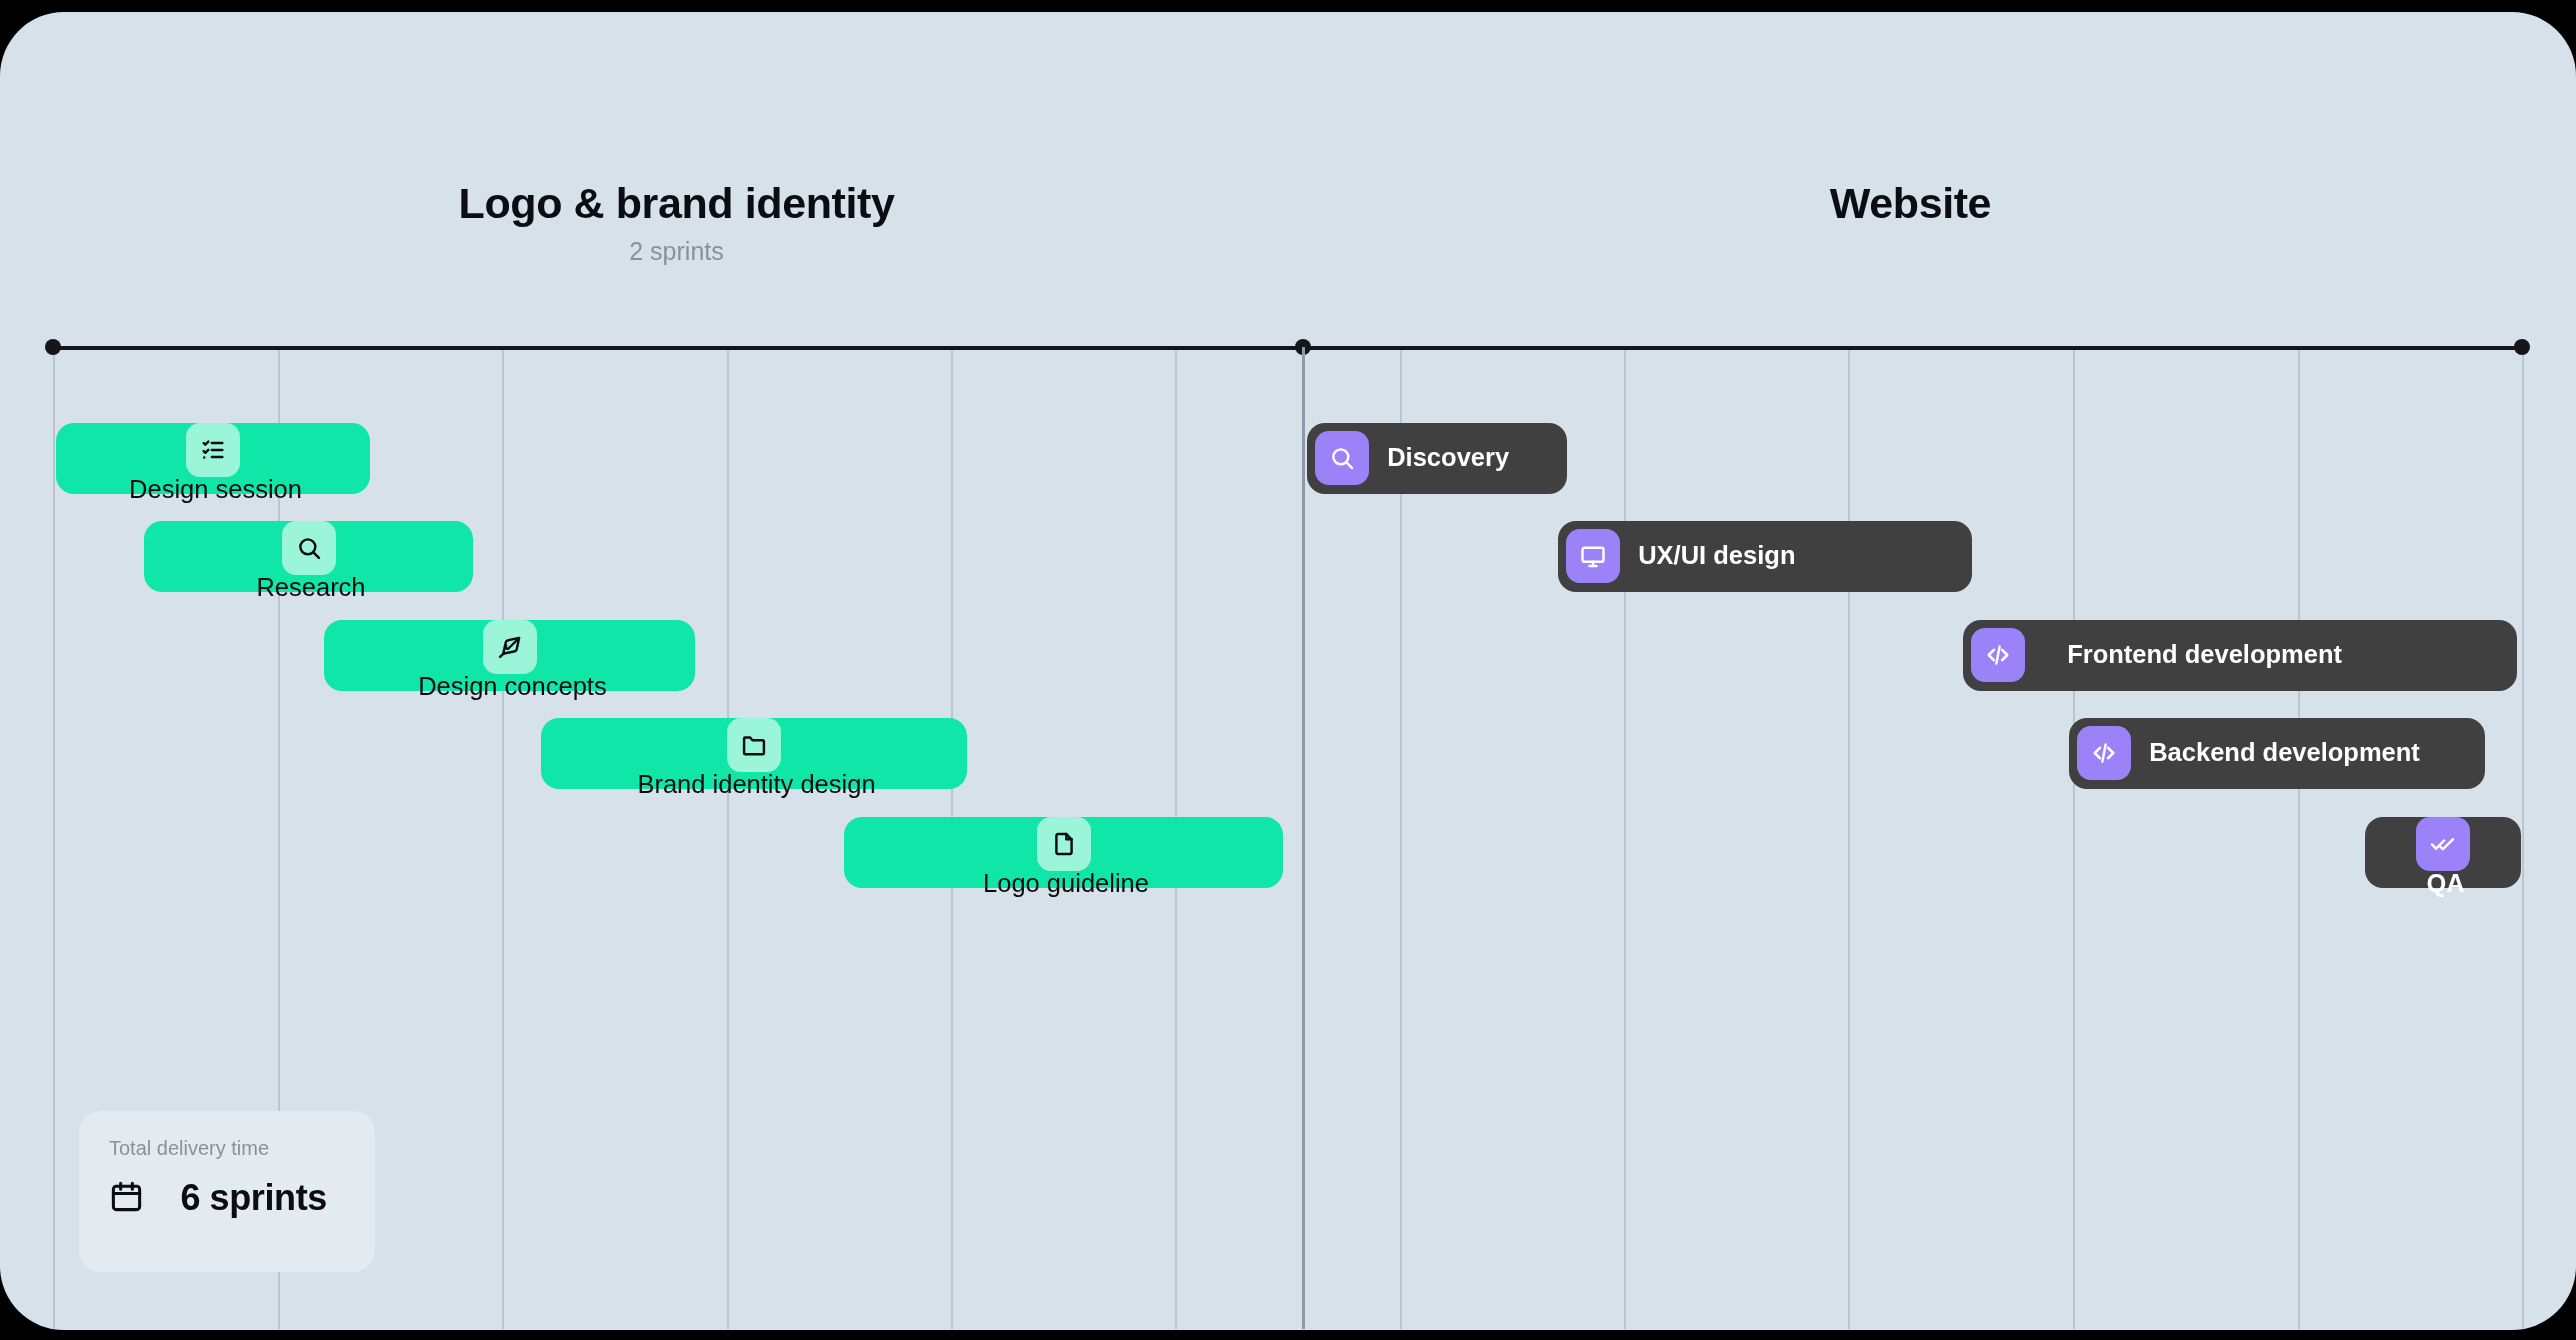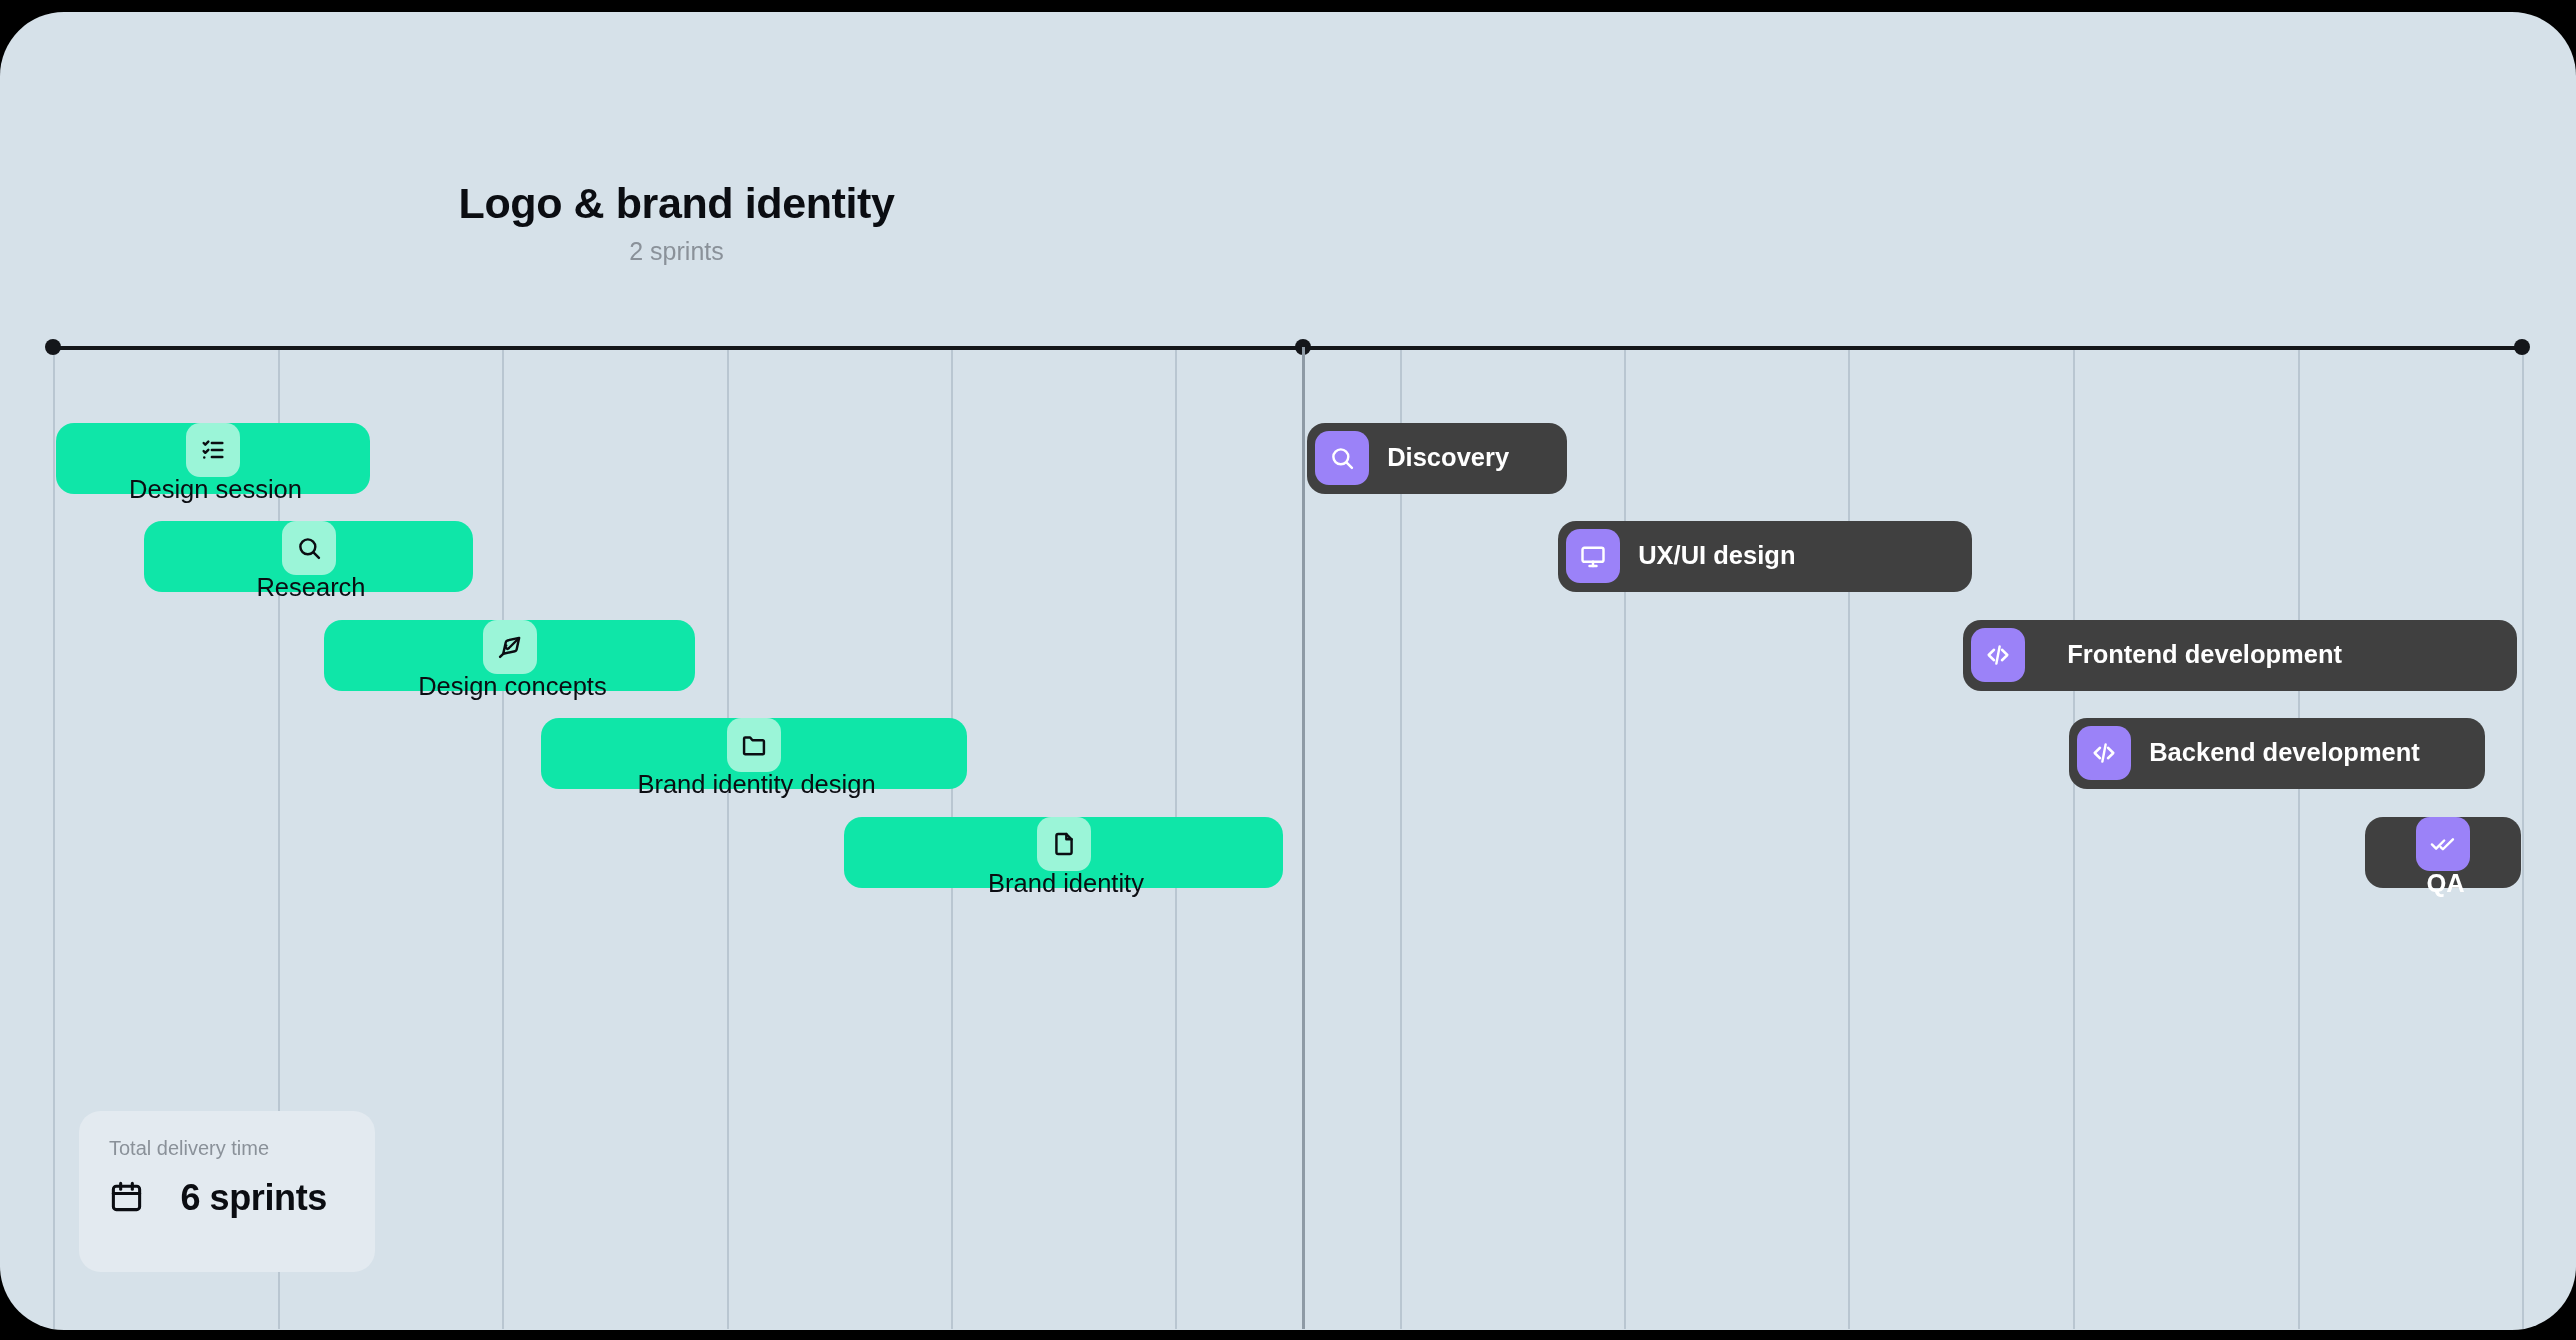--- a/index.html
+++ b/index.html
@@ -101,20 +101,21 @@
 <body>
 
 <div id="canvas">
 
   <div id="group-headers">
       <div class="group-header" style="left: 266px; top: 168px; width: 821px;">
         <div class="group-title">Logo &amp; brand identity</div>
         <div class="group-sub">2 sprints</div>
       </div>
       <div class="group-header" style="left: 1500px; top: 168px; width: 821px;">
+        <div class="group-title">Website</div>
       </div>
     </div>
 
   <div id="gridlines">
       <div class="gridline" style="left: 53px;"></div>
       <div class="gridline" style="left: 278px;"></div>
       <div class="gridline" style="left: 502px;"></div>
       <div class="gridline" style="left: 727px;"></div>
       <div class="gridline" style="left: 951px;"></div>
       <div class="gridline" style="left: 1175px;"></div>
@@ -175,21 +176,21 @@
         </span>
         <span class="label">Brand identity design</span>
       </div>
       <div class="bar green" style="left: 844px; top: 805px; width: 439px;">
         <span class="chip">
           <svg viewBox="0 0 24 24" aria-hidden="true">
             <path d="M14 3.5H7a1.5 1.5 0 0 0-1.5 1.5v14A1.5 1.5 0 0 0 7 20.5h10a1.5 1.5 0 0 0 1.5-1.5V8z"></path>
             <path d="M14 3.5V8h4.5"></path>
           </svg>
         </span>
-        <span class="label">Brand identity</span>
+        <span class="label">Logo guideline</span>
       </div>
       <div class="bar purple" style="left: 1307px; top: 411px; width: 260px;">
         <span class="chip">
           <svg viewBox="0 0 24 24" aria-hidden="true">
             <circle cx="11" cy="11" r="6.4"></circle>
             <path d="M15.8 15.8L20.5 20.5"></path>
           </svg>
         </span>
         <span class="label">Discovery</span>
       </div>

